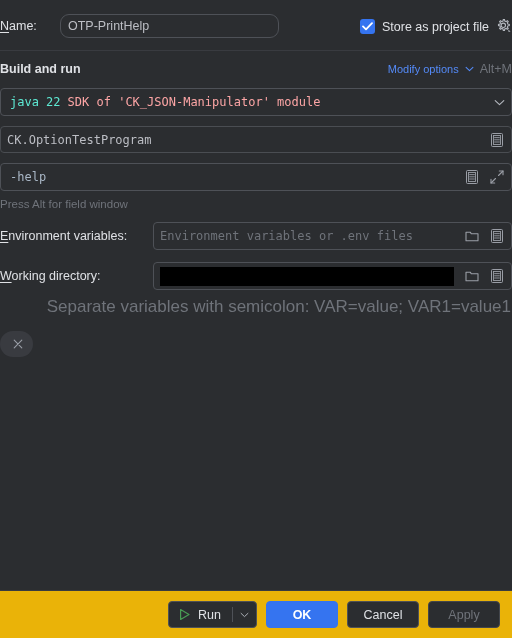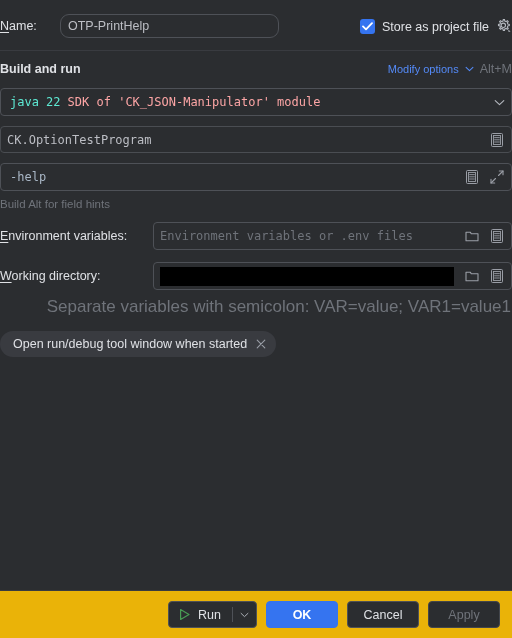--- a/index.html
+++ b/index.html
@@ -352,21 +352,21 @@
           <g stroke="#9a9ea6" stroke-width="1.1" fill="none" stroke-linecap="round" stroke-linejoin="round">
             <path d="M9.5 6.5 L14 2"></path>
             <path d="M10.3 2 L14 2 L14 5.7"></path>
             <path d="M6.5 9.5 L2 14"></path>
             <path d="M5.7 14 L2 14 L2 10.3"></path>
           </g>
         </svg>
       </div>
     </div>
 
-    <div class="hint">Build Alt for field hints</div>
+    <div class="hint">Press Alt for field window</div>
 
     <div class="lrow">
       <div class="label"><span class="mn">E</span><span>nvironment variables:</span></div>
       <div class="lfield">
         <span class="ph mono">Environment variables or .env files</span>
         <div class="field-icons">
           <svg class="ficon" viewBox="0 0 16 16">
             <path d="M2 4.2 L6.2 4.2 L7.4 5.8 L14 5.8 L14 12.8 L2 12.8 Z" fill="none" stroke="#9a9ea6" stroke-width="1.1" stroke-linejoin="round"></path>
           </svg>
           <svg class="ficon" viewBox="0 0 16 16">
@@ -392,21 +392,20 @@
             <path d="M5.6 5.6 H10.4 M5.6 7.8 H10.4 M5.6 10 H10.4" stroke="#9a9ea6" stroke-width="0.9" stroke-linecap="round"></path>
           </svg>
         </div>
       </div>
     </div>
 
     <div class="hint2">Separate variables with semicolon: VAR=value; VAR1=value1</div>
 
     <div class="chip-area">
       <div class="chip">
-        <span>Open run/debug tool window when started</span>
         <svg class="chip-x" viewBox="0 0 10 10">
             <path d="M1.2 1.2 L8.8 8.8 M8.8 1.2 L1.2 8.8" stroke="#9a9ea6" stroke-width="1.1" stroke-linecap="round"></path>
           </svg>
       </div>
     </div>
 
   </div>
 
   <div class="footer-sep"></div>
   <div class="footer">

